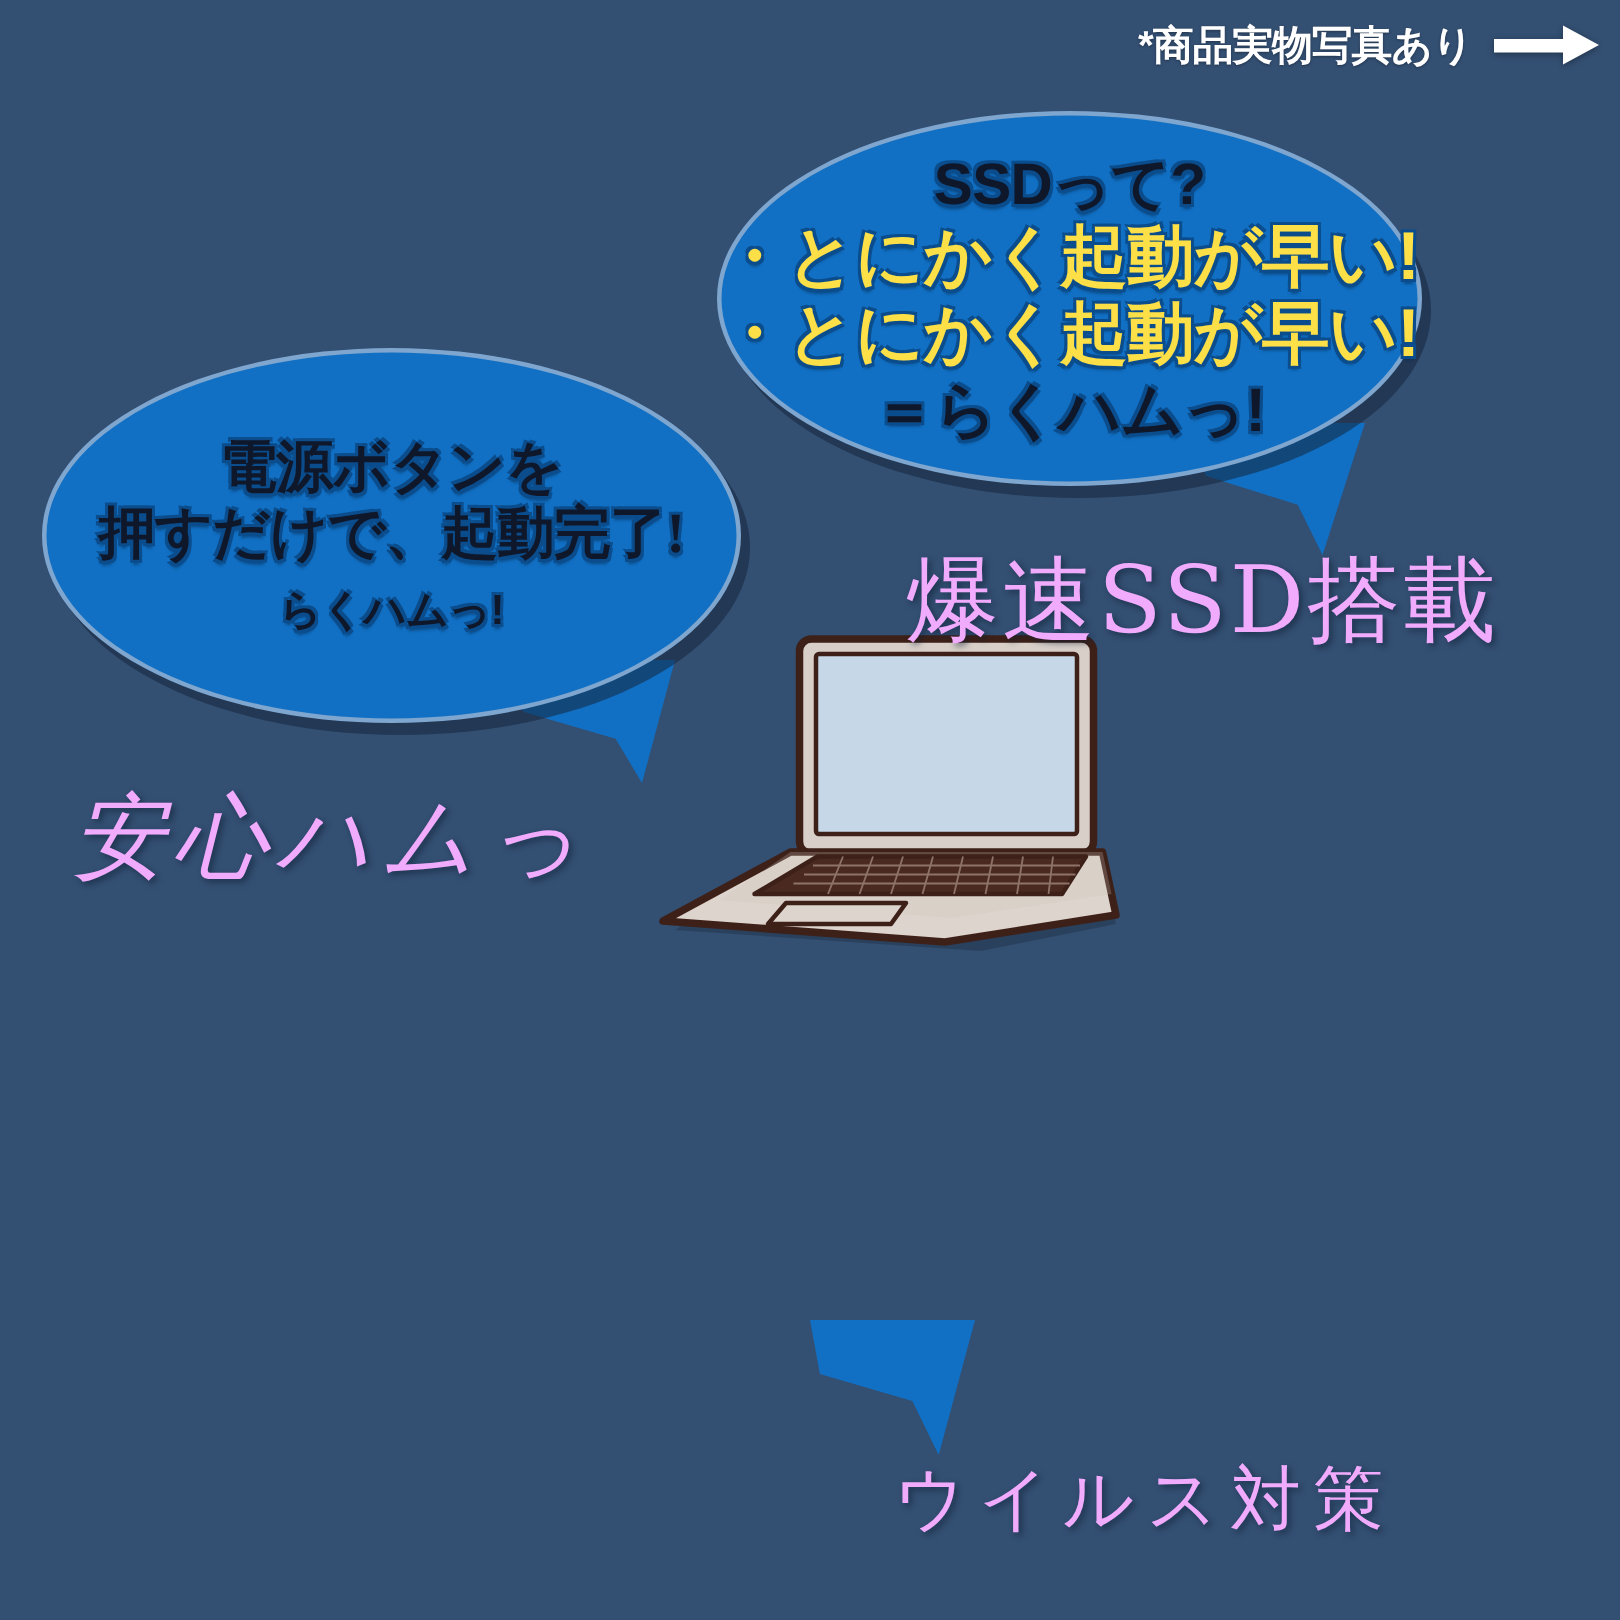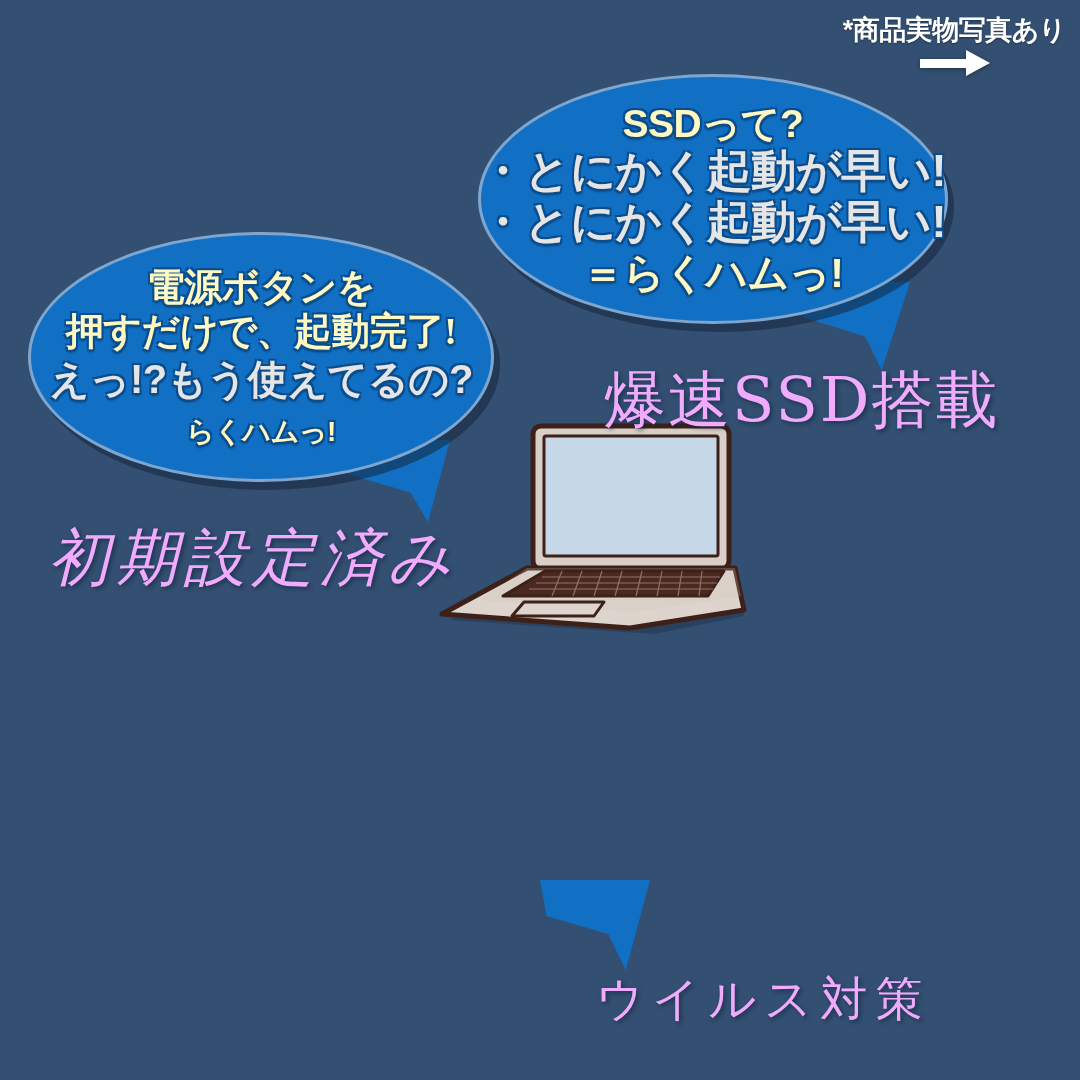--- a/index.html
+++ b/index.html
@@ -18,23 +18,22 @@
     -webkit-font-smoothing: antialiased;
   }
 
   
   .top-note {
     position: absolute;
     top: 12px;
     right: 14px;
     display: flex;
     align-items: center;
-    gap: 2px;
+    gap: 13px;
     white-space: nowrap;
-    flex-direction: column;
   }
   .top-note .note-text {
     color: #ffffff;
     font-size: 27px;
     font-weight: 700;
     letter-spacing: -0.5px;
     text-shadow: 0 1px 2px rgba(0,0,0,0.35);
   }
   .arrow-icon {
     display: inline-block;
@@ -78,28 +77,28 @@
     z-index: 3;
   }
   .bubble .line {
     line-height: 1.08;
     text-align: center;
     font-weight: 700;
     letter-spacing: -0.5px;
     white-space: nowrap;
   }
   .white-txt {
-    color: #fef9c3;
+    color: #0f172a;
     text-shadow:
       2px 2px 0 #0b4d8c, -2px 2px 0 #0b4d8c,
       2px -2px 0 #0b4d8c, -2px -2px 0 #0b4d8c,
       0 3px 2px rgba(5,40,75,0.5);
   }
   .yellow-txt {
-    color: #e5e5e5;
+    color: #fde047;
     text-shadow:
       2px 2px 0 #0b4d8c, -2px 2px 0 #0b4d8c,
       2px -2px 0 #0b4d8c, -2px -2px 0 #0b4d8c,
       0 3px 2px rgba(5,40,75,0.5);
   }
 
   
   .tail {
     position: absolute;
     background: #1170c4;
@@ -228,21 +227,20 @@
   <div class="bubble" id="bubble-ssd">
     <div class="line l1 white-txt">SSDって?</div>
     <div class="line l2 yellow-txt">・とにかく起動が早い!</div>
     <div class="line l3 yellow-txt">・とにかく起動が早い!</div>
     <div class="line l4 white-txt">＝らくハムっ!</div>
   </div>
 
   <div class="bubble" id="bubble-power">
     <div class="line l1 white-txt">電源ボタンを</div>
     <div class="line l2 white-txt">押すだけで、起動完了!</div>
-    <div class="line l3 yellow-txt">えっ!?もう使えてるの?</div>
     <div class="line l4 white-txt">らくハムっ!</div>
   </div>
 
 
   <svg id="laptop" viewBox="0 0 330 230">
     <g>
       <path d="M18 200 L100 147 L300 147 L312 196 L222 214 Z" fill="#23374f" opacity="0.55"></path>
     </g>
 
     <g>
@@ -271,16 +269,16 @@
         <line x1="270" y1="151" x2="267" y2="176"></line>
       </g>
     </g>
 
     <g>
       <path d="M92 182 L172 182 L162 196 L80 196 Z" fill="#ddd4cd" stroke="#3d2119" stroke-width="3" stroke-linejoin="round"></path>
     </g>
   </svg>
 
   <div class="brush" id="cap-ssd">爆速SSD搭載</div>
-  <div class="brush" id="cap-setup">初期設定済み</div>
+  <div class="brush" id="cap-setup">安心ハムっ</div>
   <div class="brush" id="cap-virus">ウイルス対策</div>
 
 </div>
 
 </body></html>

